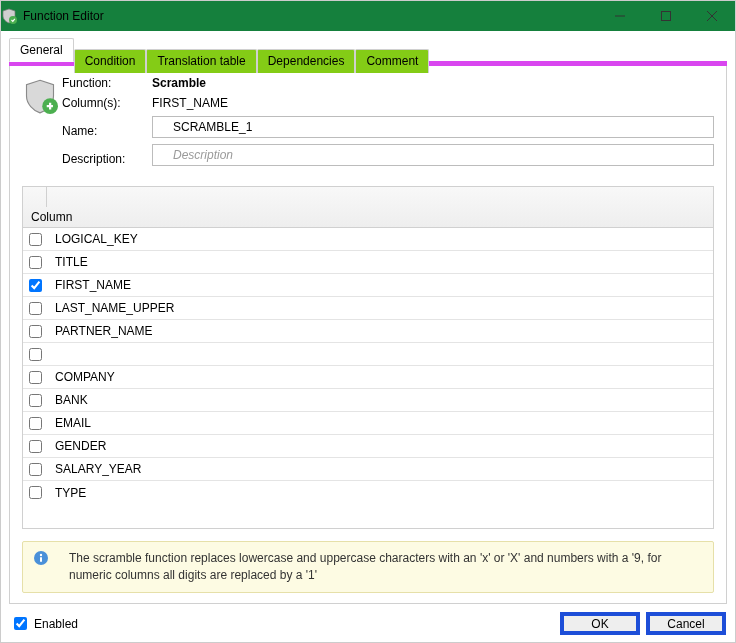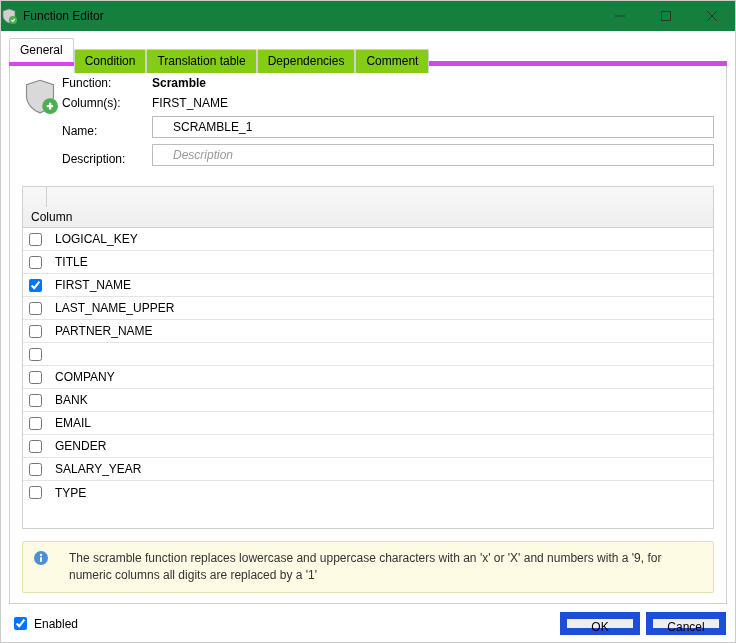--- a/index.html
+++ b/index.html
@@ -122,21 +122,21 @@
   .bottombar {
     position: absolute;
     bottom: 8px; left: 10px; right: 10px;
     display: flex;
     align-items: center;
   }
   .bottombar .enabled { display:flex; align-items:center; gap:4px; }
   .bottombar .spacer { flex: 1; }
   .bottombar button {
     width: 80px; height: 23px;
-    border: 7px solid #1d4ed8;
+    border: 4px solid #1d4ed8;
     background: #eee;
     font-family: inherit; font-size: 12px;
     margin-left: 6px;
     cursor: default;
   }
 </style>
 </head>
 <body>
 
 <div class="titlebar">

